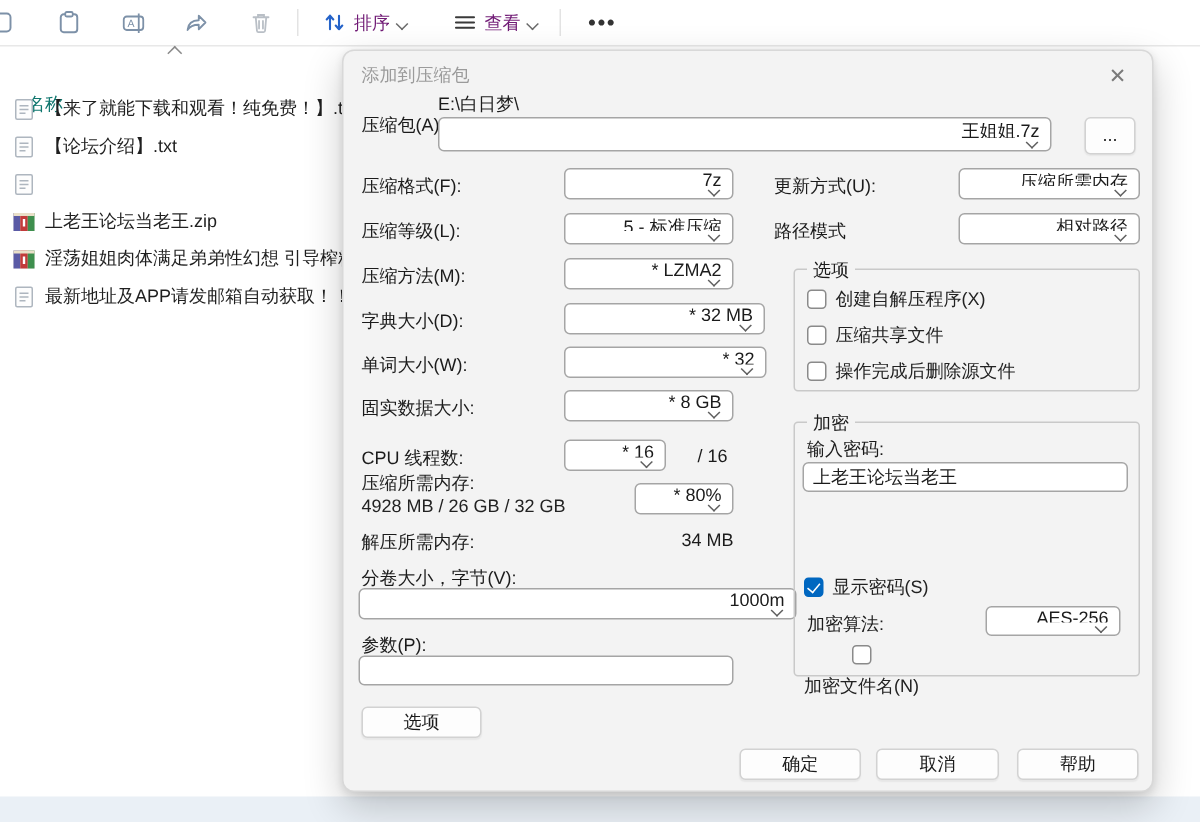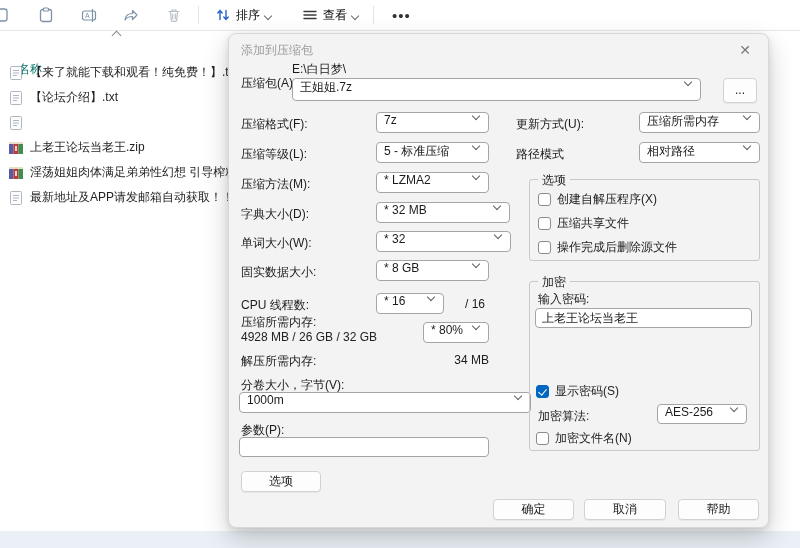--- a/index.html
+++ b/index.html
@@ -2,21 +2,21 @@
 <html><head>
 <meta charset="utf-8">
 <style>
   * { margin:0; padding:0; box-sizing:border-box; }
   html,body { width:800px; height:548px; overflow:hidden; }
   body { font-family:"Liberation Sans","DejaVu Sans",sans-serif; background:#ffffff; position:relative; font-size:12px; color:#222; }
 
   
   .toolbar { position:absolute; left:0; top:0; width:800px; height:31px; background:#ffffff; border-bottom:1px solid #e8e8e8; display:flex; align-items:center; }
   .tb-icon { width:16px; height:16px; display:inline-block; position:relative; }
-  .tb-btn { display:flex; align-items:center; gap:5px; padding:0 8px; height:100%; color:#000000; }
+  .tb-btn { display:flex; align-items:center; gap:5px; padding:0 8px; height:100%; color:#701a75; }
   .tb-sep { width:1px; height:18px; background:#e3e3e3; margin:0 8px; }
   .chev-down { width:7px; height:7px; display:inline-block; position:relative; }
   .chev-down::before { content:""; position:absolute; left:0; top:1px; width:5px; height:5px; border-right:1.3px solid #6a6a6a; border-bottom:1.3px solid #6a6a6a; transform:rotate(45deg); }
   .more-dots { font-size:15px; letter-spacing:1px; color:#333; padding:0 10px; }
 
   .list-header { position:absolute; left:0; top:32px; width:228px; height:26px; }
   .hdr-name { position:absolute; left:18px; top:9px; color:#0f766e;margin-top:20px; }
   .sort-caret { position:absolute; left:112px; top:-2px; width:10px; height:8px; }
   .sort-caret::before { content:""; position:absolute; left:1px; top:2px; width:6px; height:6px; border-left:1.3px solid #8a8a8a; border-top:1.3px solid #8a8a8a; transform:rotate(45deg); }
 
@@ -26,21 +26,21 @@
   .ficon { width:16px; height:16px; flex:0 0 16px; }
 
   .bottom-strip { position:absolute; left:0; top:531px; width:800px; height:17px; background:#eaf0f6; }
 
   
   .dialog { position:absolute; left:228px; top:33px; width:541px; height:495px; background:#f3f3f3; border:1px solid #d8d8d8; border-radius:8px; box-shadow:0 10px 26px rgba(0,0,0,.20), 0 2px 6px rgba(0,0,0,.10); }
   .dlg-title { position:absolute; left:12px; top:8px; color:#9b9b9b; }
   .dlg-close { position:absolute; right:12px; top:6px; width:22px; height:20px; color:#7a7a7a; font-size:14px; text-align:center; line-height:20px; }
 
   .lbl { position:absolute; color:#1b1b1b; white-space:nowrap; }
-  .combo { position:absolute; background:#ffffff; border:1px solid #a5a5a5; border-radius:4px; display:flex; align-items:flex-start; padding:0 7px; height:21px; color:#1b1b1b; white-space:nowrap; }
+  .combo { position:absolute; background:#ffffff; border:1px solid #a5a5a5; border-radius:4px; display:flex; align-items:flex-end; padding:0 7px; height:21px; color:#1b1b1b; white-space:nowrap;flex-direction:column; }
   .combo .cv { flex:1; overflow:hidden; }
   .combo .chev { width:8px; height:8px; position:relative; flex:0 0 8px; margin-left:4px; }
   .combo .chev::before { content:""; position:absolute; left:0; top:0; width:5px; height:5px; border-right:1.2px solid #5f5f5f; border-bottom:1.2px solid #5f5f5f; transform:rotate(45deg); }
   .tinput { position:absolute; background:#ffffff; border:1px solid #a5a5a5; border-radius:4px; height:20px; padding:0 6px; font:inherit; color:#1b1b1b; }
   .btn { position:absolute; background:#fdfdfd; border:1px solid #d2d2d2; border-radius:4px; height:21px; text-align:center; color:#1b1b1b; font-size:12px; line-height:19px; box-shadow:0 1px 1px rgba(0,0,0,.05); }
 
   .group { position:absolute; border:1px solid #c9c9c9; border-radius:3px; }
   .group-title { position:absolute; top:-8px; left:8px; background:#f3f3f3; padding:0 4px; color:#1b1b1b; }
 
   .checkrow { position:absolute; display:flex; align-items:center; gap:6px; }
@@ -277,21 +277,21 @@
     <input class="tinput" style="left: 5px; top: 26px; width: 217px;" value="上老王论坛当老王">
     <div class="checkrow" style="left:6px; top:101px;">
       <span class="cb checked"></span>
       <span>显示密码(S)</span>
     </div>
     <span class="lbl" style="left:8px; top:126px;">加密算法:</span>
     <div class="combo" style="left:127px; top:122px; width:90px; height:20px;">
         <span class="cv">AES-256</span>
         <span class="chev"></span>
       </div>
-    <div class="checkrow" style="left:6px; top:148px;">
+    <div class="checkrow" style="left:6px; top:148px;flex-direction:column;">
       <span class="cb"></span>
       <span>加密文件名(N)</span>
     </div>
   </div>
 
   <div class="btn" style="left:264px; top:465px; width:81px;">确定</div>
   <div class="btn" style="left:355px; top:465px; width:82px;">取消</div>
   <div class="btn" style="left:449px; top:465px; width:81px;">帮助</div>
 </div>
 

